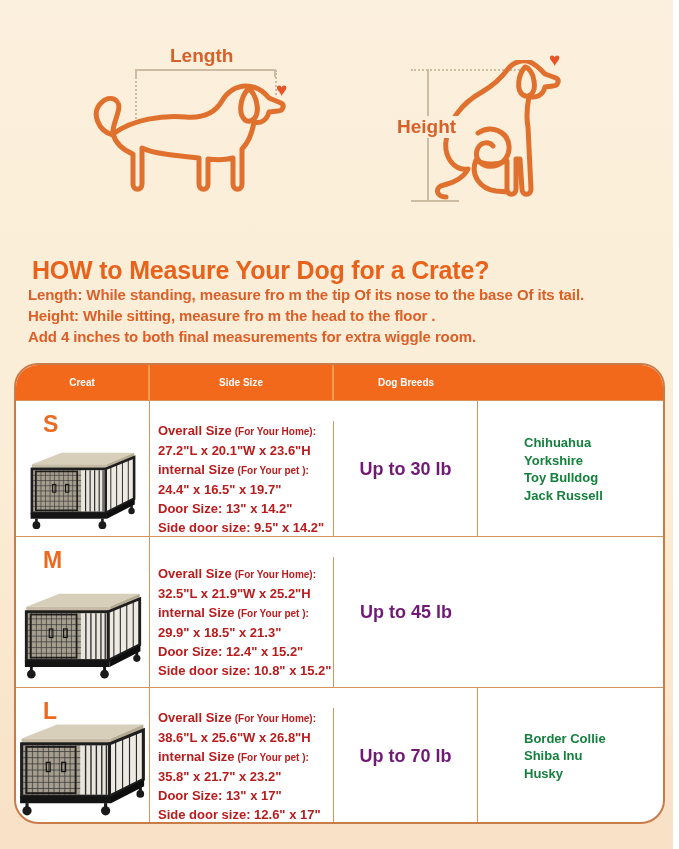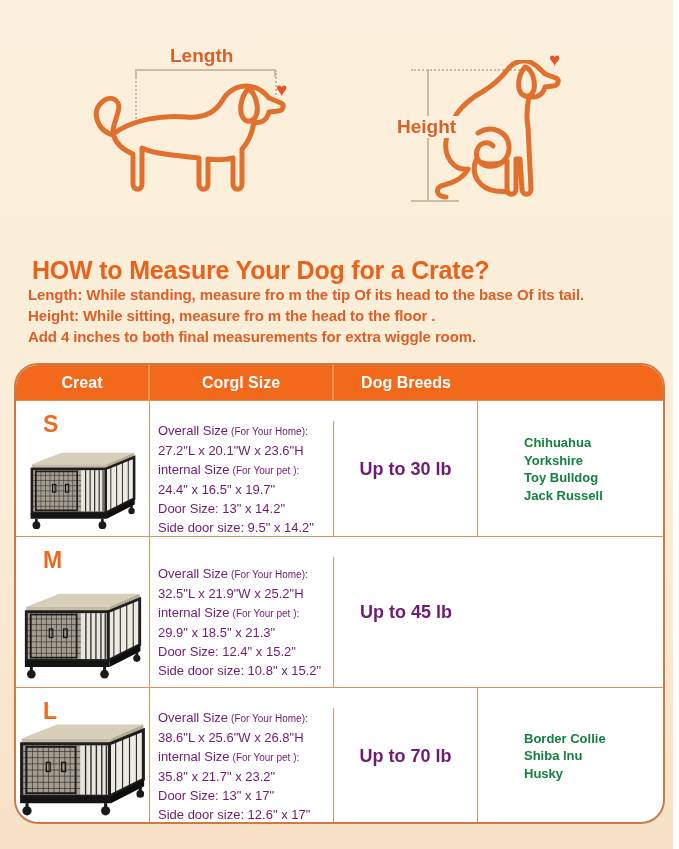--- a/index.html
+++ b/index.html
@@ -33,32 +33,32 @@
   .page-title{position:absolute;left:20px;top:244px;margin:12px;font-size:25px;letter-spacing:-.2px;
     color:#E8621C;font-weight:bold;white-space:nowrap;}
   .instr{position:absolute;left:28px;top:284px;color:#DD5F28;font-weight:bold;font-size:15px;
     line-height:21px;white-space:nowrap;letter-spacing:-.1px;}
   
   .sizetable{position:absolute;left:14px;top:363px;width:647px;height:457px;
     border:2px solid #C97B49;border-radius:24px;overflow:hidden;background:#fff;}
   .thead,.brow{display:grid;grid-template-columns:134px 184px 144px 185px;}
   .thead{height:35px;background:#F2691C;border-bottom:1.5px solid #D8945F;}
   .th{display:flex;align-items:center;justify-content:center;color:#fff;font-weight:bold;
-    font-size:16px;border-right:2px solid #F6974F;box-sizing:border-box;}
+    font-size:10px;border-right:2px solid #F6974F;box-sizing:border-box;}
   .th:last-child{border-right:none;border-radius:11px;}
   .brow{border-bottom:1.5px solid #D8945F;}
   .brow:last-child{border-bottom:none;}
   .row-s{height:135px;}.row-m{height:150px;}.row-l{height:135.5px;}
   .cell{border-right:1.5px solid #D8945F;box-sizing:border-box;min-width:0;}
   .cell:last-child{border-right:none;}
   .cell-crate{position:relative;display:flex;align-items:flex-end;justify-content:center;padding-bottom:7px;}
   .size-letter{position:absolute;left:27px;top:10px;font-size:23px;font-weight:bold;color:#EC6A1E;}
   .crate.s{width:110px;}.crate.m{width:122px;}.crate.l{width:131px;}
   .cell-size{display:flex;flex-direction:column;justify-content:center;padding-left:8px;
-    color:#701a75;font-weight:normal;font-size:13px;line-height:19px;white-space:nowrap;margin-top:20px;}
+    color:#b91c1c;font-weight:bold;font-size:13px;line-height:19px;white-space:nowrap;margin-top:20px;}
   .sz-note{font-size:10px;margin-left:3px;}
   .cell-weight{display:flex;align-items:center;justify-content:center;color:#701a75;
     font-weight:bold;font-size:18px;}
   .cell-breeds{display:flex;flex-direction:column;justify-content:center;padding-left:46px;
     color:#15803d;font-weight:bold;font-size:13px;line-height:17.5px;white-space:nowrap;}
   .hidden-defs{position:absolute;width:0;height:0;}
 </style>
 </head>
 <body>
 
@@ -160,29 +160,29 @@
                L84,99 L84,129 C84,136 75,136 75,129 L75,101
                C64,105 52,105 44,100
                C38,115 48,129 64,131 L76,132"></path>
       <path d="M46,73 C60,64 76,72 77,86 C78,99 67,108 55,106 C46,104 42,95 46,88 C49,82 57,81 61,86"></path>
       <path d="M93,7 C86,15 84,30 91,35 C98,39 104,32 102,21 C101,13 97,8 93,7 Z"></path>
     </svg>
   </section>
 
   <h1 class="page-title">HOW to Measure Your Dog for a Crate?</h1>
   <div class="instr">
-    <div>Length: While standing, measure fro m the tip Of its head to the base Of its tail.</div>
+    <div>Length: While standing, measure fro m the tip Of its nose to the base Of its tail.</div>
     <div>Height: While sitting, measure fro m the head to the floor .</div>
     <div>Add 4 inches to both final measurements for extra wiggle room.</div>
   </div>
 
   <div class="sizetable">
     <div class="thead">
       <div class="th">Creat</div>
-      <div class="th">Corgl Size</div>
+      <div class="th">Side Size</div>
       <div class="th">Dog Breeds</div>
     </div>
 
     <div class="brow row-s">
       <div class="cell cell-crate">
         <span class="size-letter">S</span>
         <svg class="crate s" viewBox="0 0 170 135">
             <use href="#crate"></use>
           </svg>
       </div>

